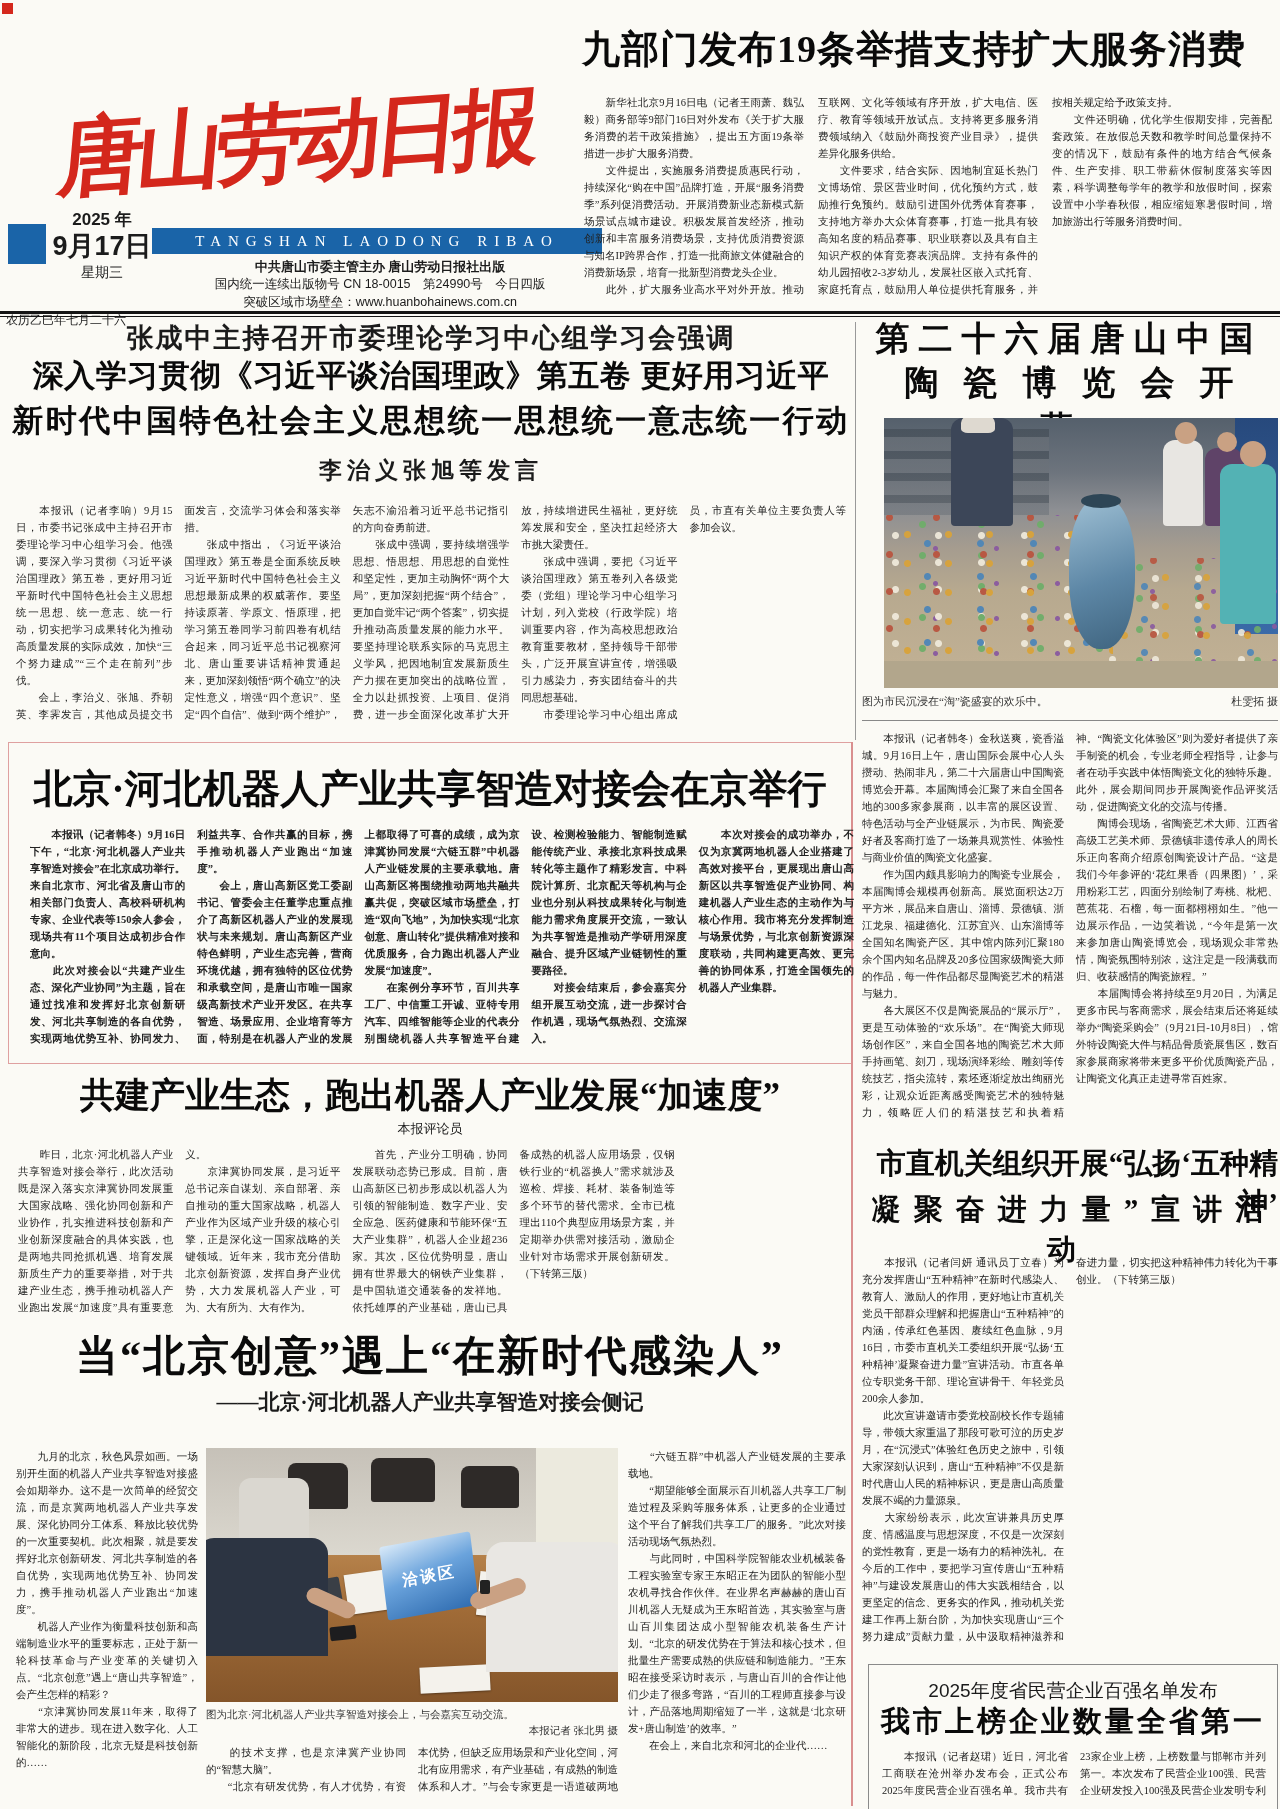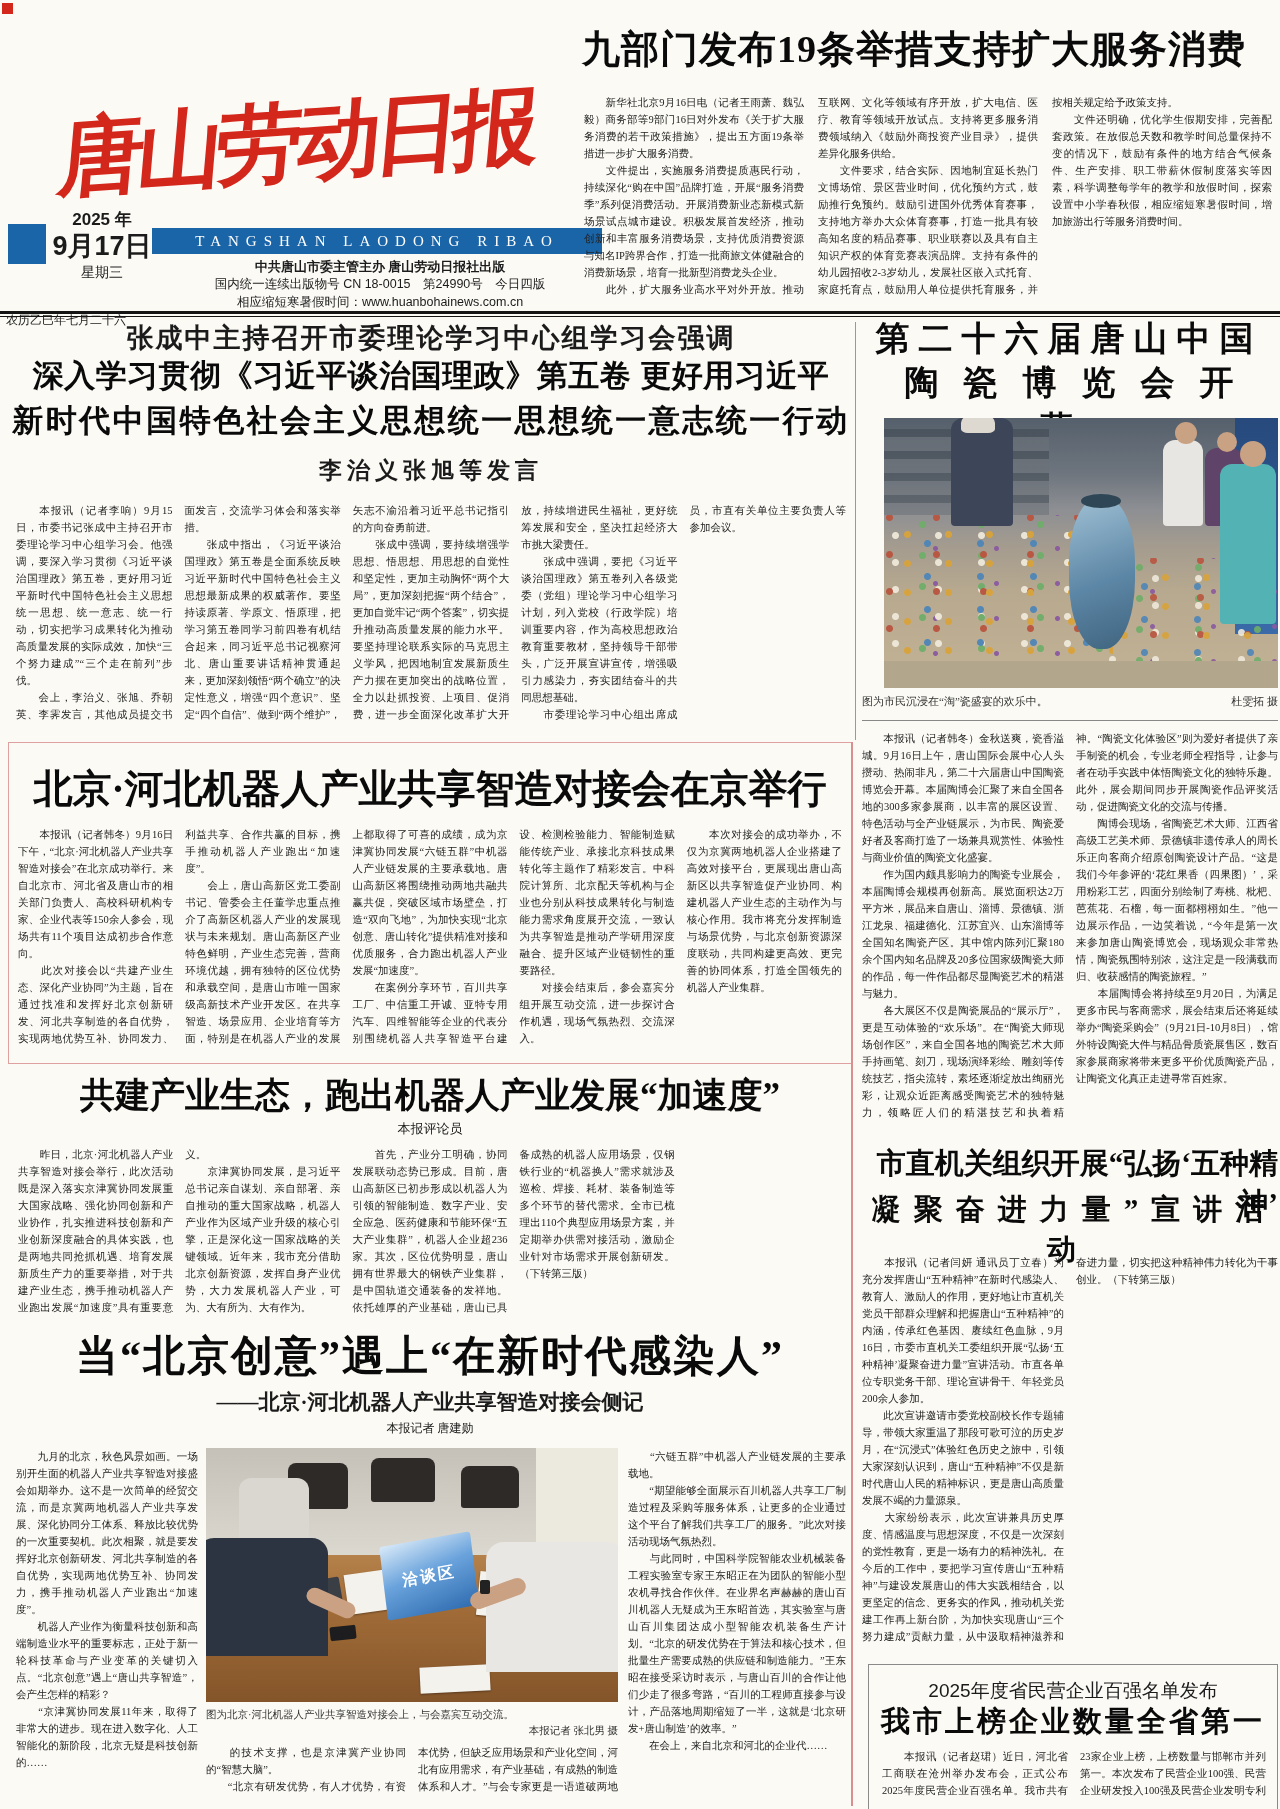--- a/index.html
+++ b/index.html
@@ -48,21 +48,21 @@
   #cer-h2{left:860px;top:360px;width:418px;font-size:34px;letter-spacing:25px;text-indent:25px;}
   #cer-photo{left:884px;top:418px;width:394px;height:270px;overflow:hidden;background:#8d8f93;}
   #cer-caption-row{left:862px;top:694px;width:416px;display:flex;justify-content:space-between;font-size:11px;color:#333;}
   #cer-cap-rule{left:862px;top:720px;width:416px;}
   #cer-body{left:862px;top:730px;width:416px;height:402px;column-count:2;column-gap:12px;}
 
   
   #robot-box{left:8px;top:742px;width:844px;height:322px;border:1px solid #dfa0a0;box-sizing:border-box;}
   #red-rule{left:851px;top:742px;width:2px;height:1064px;background:#d98f8f;}
   #robot-headline{left:12px;top:762px;width:836px;font-size:39px;}
-  #robot-body{left:18px;top:826px;width:824px;height:228px;column-count:5;column-gap:12px;}
+  #robot-body{left:30px;top:826px;width:824px;height:228px;column-count:5;column-gap:12px;font-weight:bold;}
 
   #comm-headline{left:12px;top:1072px;width:836px;font-size:35px;}
   #comm-byline{left:12px;top:1120px;width:836px;font-size:13px;}
   #comm-body{left:18px;top:1146px;width:824px;height:174px;column-count:5;column-gap:12px;}
 
   
   #side-headline{left:12px;top:1328px;width:836px;font-size:42px;letter-spacing:2px;}
   #side-subhead{left:12px;top:1388px;width:836px;font-size:21px;font-weight:bold;}
   #side-byline{left:12px;top:1420px;width:836px;font-size:12px;}
   #side-left{left:16px;top:1448px;width:182px;height:358px;}
@@ -156,21 +156,21 @@
 
   <div class="abs" id="date-square"></div>
   <div class="abs sans center" id="date-year">2025 年</div>
   <div class="abs sans center" id="date-day">9月17日</div>
   <div class="abs sans center" id="date-week">星期三</div>
   <div class="abs sans" id="lunar">农历乙巳年七月二十六</div>
 
   <div class="abs center" id="pinyin-bar">TANGSHAN LAODONG RIBAO</div>
   <div class="abs sans center" id="publisher">中共唐山市委主管主办 唐山劳动日报社出版</div>
   <div class="abs sans center" id="issue">国内统一连续出版物号 CN 18-0015　第24990号　今日四版</div>
-  <div class="abs sans center" id="website">相应缩短寒暑假时间：www.huanbohainews.com.cn</div>
+  <div class="abs sans center" id="website">突破区域市场壁垒：www.huanbohainews.com.cn</div>
 
   <div class="abs" id="header-rule"></div>
 
   <div class="abs center headline" id="top-headline">九部门发布19条举措支持扩大服务消费</div>
   <div class="abs body-text" id="top-body">　　新华社北京9月16日电（记者王雨萧、魏弘毅）商务部等9部门16日对外发布《关于扩大服务消费的若干政策措施》，提出五方面19条举措进一步扩大服务消费。
 　　文件提出，实施服务消费提质惠民行动，持续深化“购在中国”品牌打造，开展“服务消费季”系列促消费活动。开展消费新业态新模式新场景试点城市建设。积极发展首发经济，推动创新和丰富服务消费场景，支持优质消费资源与知名IP跨界合作，打造一批商旅文体健融合的消费新场景，培育一批新型消费龙头企业。
 　　此外，扩大服务业高水平对外开放。推动互联网、文化等领域有序开放，扩大电信、医疗、教育等领域开放试点。支持将更多服务消费领域纳入《鼓励外商投资产业目录》，提供差异化服务供给。
 　　文件要求，结合实际、因地制宜延长热门文博场馆、景区营业时间，优化预约方式，鼓励推行免预约。鼓励引进国外优秀体育赛事，支持地方举办大众体育赛事，打造一批具有较高知名度的精品赛事、职业联赛以及具有自主知识产权的体育竞赛表演品牌。支持有条件的幼儿园招收2-3岁幼儿，发展社区嵌入式托育、家庭托育点，鼓励用人单位提供托育服务，并按相关规定给予政策支持。
 　　文件还明确，优化学生假期安排，完善配套政策。在放假总天数和教学时间总量保持不变的情况下，鼓励有条件的地方结合气候条件、生产安排、职工带薪休假制度落实等因素，科学调整每学年的教学和放假时间，探索设置中小学春秋假，相应缩短寒暑假时间，增加旅游出行等服务消费时间。</div>
 
@@ -232,21 +232,20 @@
 　　本次对接会的成功举办，不仅为京冀两地机器人企业搭建了高效对接平台，更展现出唐山高新区以共享智造促产业协同、构建机器人产业生态的主动作为与核心作用。我市将充分发挥制造与场景优势，与北京创新资源深度联动，共同构建更高效、更完善的协同体系，打造全国领先的机器人产业集群。</div>
 
   <div class="abs center headline" id="comm-headline">共建产业生态，跑出机器人产业发展“加速度”</div>
   <div class="abs center" id="comm-byline">本报评论员</div>
   <div class="abs body-text" id="comm-body">　　昨日，北京·河北机器人产业共享智造对接会举行，此次活动既是深入落实京津冀协同发展重大国家战略、强化协同创新和产业协作，扎实推进科技创新和产业创新深度融合的具体实践，也是两地共同抢抓机遇、培育发展新质生产力的重要举措，对于共建产业生态，携手推动机器人产业跑出发展“加速度”具有重要意义。
 　　京津冀协同发展，是习近平总书记亲自谋划、亲自部署、亲自推动的重大国家战略，机器人产业作为区域产业升级的核心引擎，正是深化这一国家战略的关键领域。近年来，我市充分借助北京创新资源，发挥自身产业优势，大力发展机器人产业，可为、大有所为、大有作为。
 　　首先，产业分工明确，协同发展联动态势已形成。目前，唐山高新区已初步形成以机器人为引领的智能制造、数字产业、安全应急、医药健康和节能环保“五大产业集群”，机器人企业超236家。其次，区位优势明显，唐山拥有世界最大的钢铁产业集群，是中国轨道交通装备的发祥地。依托雄厚的产业基础，唐山已具备成熟的机器人应用场景，仅钢铁行业的“机器换人”需求就涉及巡检、焊接、耗材、装备制造等多个环节的替代需求。全市已梳理出110个典型应用场景方案，并定期举办供需对接活动，激励企业针对市场需求开展创新研发。（下转第三版）</div>
 
   <div class="abs center headline" id="side-headline">当“北京创意”遇上“在新时代感染人”</div>
   <div class="abs center" id="side-subhead">——北京·河北机器人产业共享智造对接会侧记</div>
-  <div class="abs center" id="side-byline">本报记者 唐建勋</div>
   <div class="abs body-text" id="side-left">　　九月的北京，秋色风景如画。一场别开生面的机器人产业共享智造对接盛会如期举办。这不是一次简单的经贸交流，而是京冀两地机器人产业共享发展、深化协同分工体系、释放比较优势的一次重要契机。此次相聚，就是要发挥好北京创新研发、河北共享制造的各自优势，实现两地优势互补、协同发力，携手推动机器人产业跑出“加速度”。
 　　机器人产业作为衡量科技创新和高端制造业水平的重要标志，正处于新一轮科技革命与产业变革的关键切入点。“北京创意”遇上“唐山共享智造”，会产生怎样的精彩？
 　　“京津冀协同发展11年来，取得了非常大的进步。现在进入数字化、人工智能化的新阶段，北京无疑是科技创新的……</div>
 
   <div class="abs" id="side-photo">
     <div class="abs mp-wall"></div>
     <div class="abs mp-window"></div>
     <div class="abs mp-chair mp-c1"></div>
     <div class="abs mp-chair mp-c2"></div>
     <div class="abs mp-chair mp-c3"></div>

